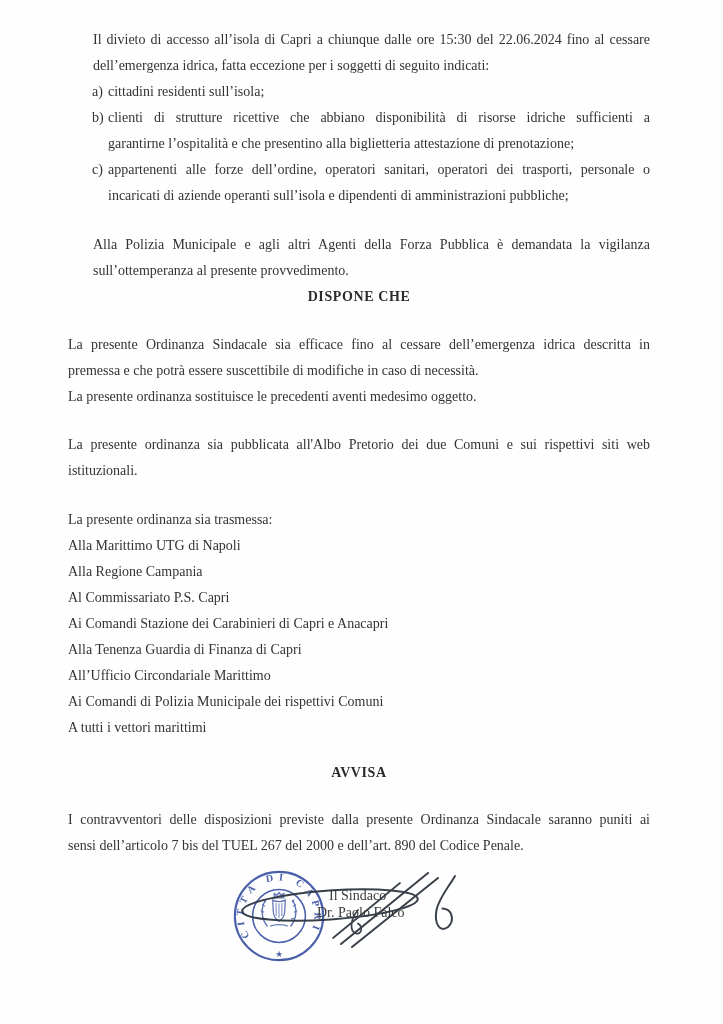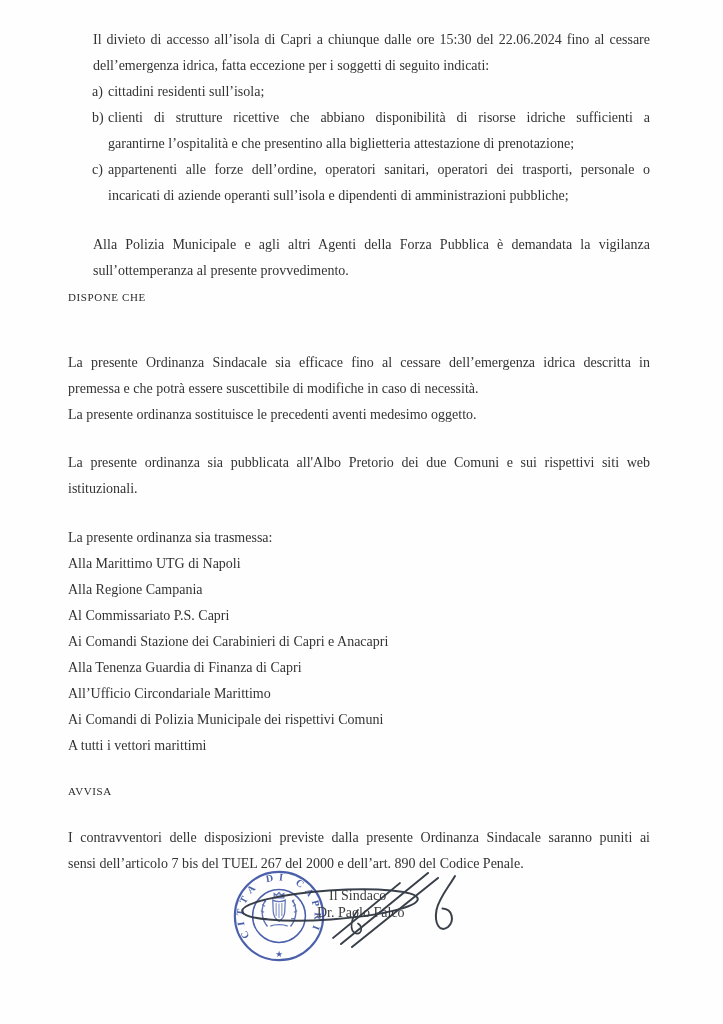--- a/index.html
+++ b/index.html
@@ -18,26 +18,26 @@
     padding-top:27px;
     line-height:26px;
   }
   .para { margin:0; }
   .b1 { margin-left:25px; }
   .line { line-height:26px; white-space:normal; }
   .just .jl { text-align:justify; text-align-last:justify; word-spacing:-1px; }
   .li { position:relative; padding-left:15px; }
   .li .marker { position:absolute; left:-1px; top:0; line-height:26px; }
   .heading {
-    margin:0; 
-    font-weight:normal; font-size:11px; line-height:26px;
+    margin:0; text-align:center;
+    font-weight:bold; font-size:14px; line-height:26px;
     letter-spacing:0.6px; color:#2b2b2b;
   }
   .mt-vig { margin-top:23px; }
-  .mt-eff { margin-top:40px; }
+  .mt-eff { margin-top:22px; }
   .mt-pub { margin-top:22px; }
   .mt-tra { margin-top:23px; }
   .mt-avv { margin-top:19px; }
   .mt-pen { margin-top:21px; }
   .rline { line-height:26px; }
   .sigblock { position:absolute; left:0; top:0; width:723px; height:1024px; pointer-events:none; }
   .stamp-svg { position:absolute; left:231px; top:866px; z-index:1; opacity:0.92; }
   .sigtext {
     position:absolute; left:317px; top:888px; z-index:2;
     font-size:14px; line-height:16.5px; color:#3c3c3c;

